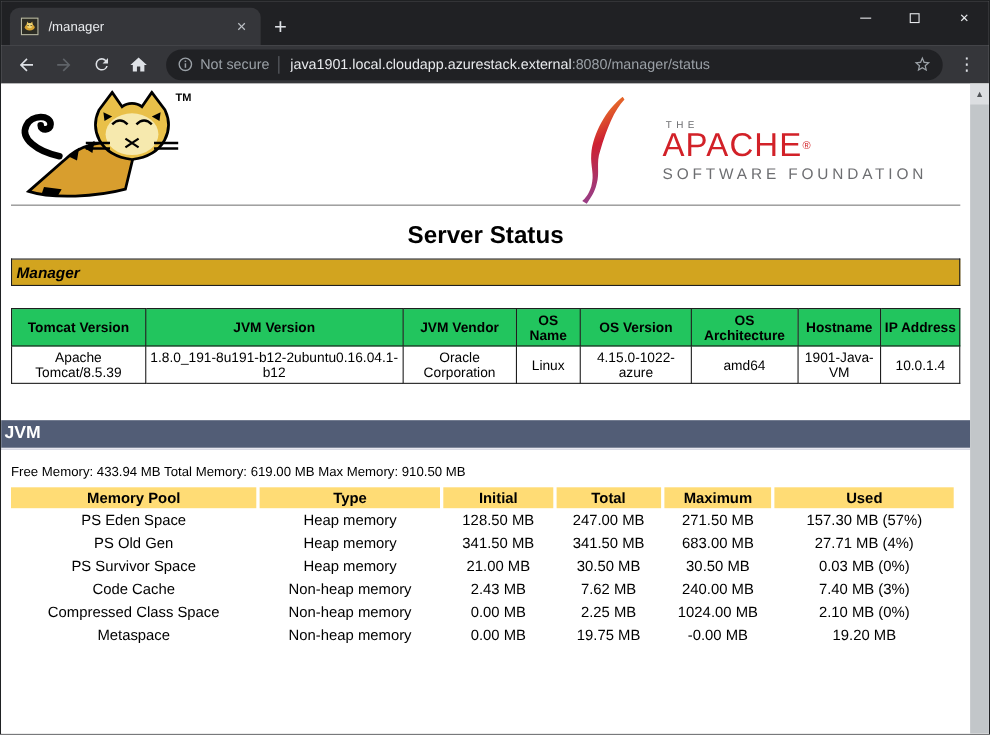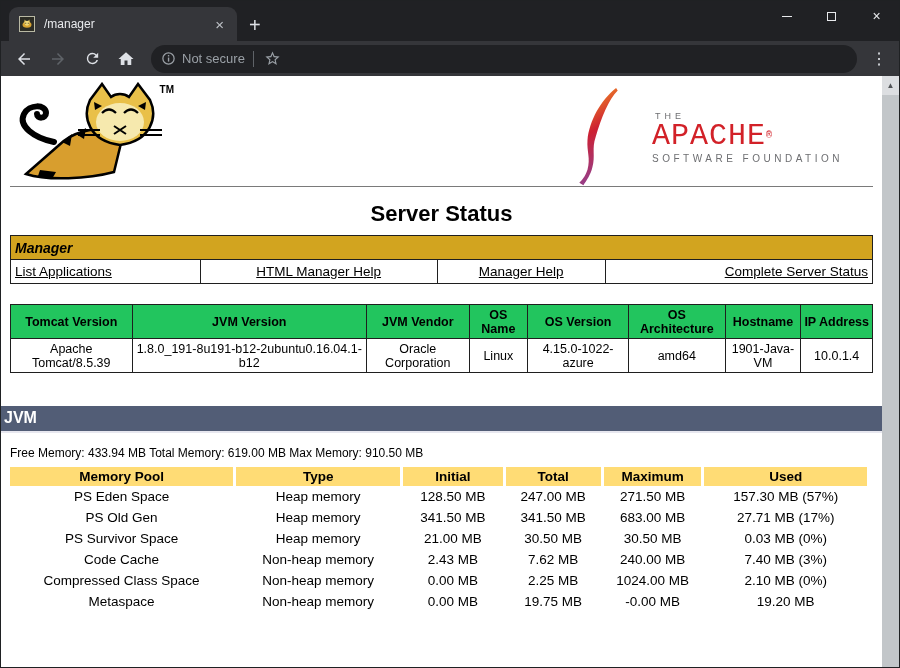--- a/index.html
+++ b/index.html
@@ -41,23 +41,23 @@
             align-items:center; justify-content:center; cursor:pointer; }
   .sb-thumb { position:absolute; top:19px; left:0; right:0; bottom:0; background:#c2c6c9; cursor:pointer; }
   .content { margin-right:17px; padding:6px 9px 0 9px; color:#000; }
 
   .logo-row { display:flex; justify-content:space-between; align-items:flex-start; height:102px; }
   .tomcat-logo { position:relative; width:170px; height:100px; }
   .tomcat-tm { position:absolute; right:6px; top:2px; font-size:10px; font-weight:bold; color:#000; }
   .asf-logo { display:flex; align-items:center; margin:6px 30px 0 0; }
   .asf-text { margin-left:23px; }
   .asf-the { font-size:9px; letter-spacing:4px; color:#6d6e71; margin-left:3px; }
-  .asf-name { font-size:30px; color:#d22128; letter-spacing:1px; line-height:30px;font-family:Liberation Mono, monospace; }
+  .asf-name { font-size:30px; color:#d22128; letter-spacing:1px; line-height:30px; }
   .asf-reg { font-size:10px; color:#d22128; vertical-align:top; }
-  .asf-sub { font-size:10px; letter-spacing:3.5px; color:#6d6e71; margin-top:2px; }
+  .asf-sub { font-size:14px; letter-spacing:3.5px; color:#6d6e71; margin-top:2px; }
 
   .rule { border:none; border-top:1px solid #7a7a7a; margin:2px 0 0 0; }
   .page-title { text-align:center; font-size:22px; font-weight:bold; margin:14px 0 0 0; }
 
   table.mgr { width:100%; border-collapse:collapse; margin-top:8px; font-size:13.5px; }
   table.mgr td, table.mgr th { border:1.5px solid #1f1f1f; padding:2px 4px; height:24px; }
   .band-title { background:#d2a41f; font-weight:bold; font-style:italic; font-size:14px; text-align:left; }
   table.mgr a { color:#000; }
   .al-left{text-align:left;} .al-center{text-align:center;} .al-right{text-align:right;}
 
@@ -132,20 +132,21 @@
         </svg>
     </span>
     <div class="omnibox">
       <svg width="15" height="15" viewBox="0 0 24 24">
           <circle cx="12" cy="12" r="9" fill="none" stroke="#9aa0a6" stroke-width="2"></circle>
           <rect x="11" y="10.5" width="2.2" height="6.5" fill="#9aa0a6"></rect>
           <rect x="11" y="6.5" width="2.2" height="2.2" fill="#9aa0a6"></rect>
         </svg>
       <span class="secure-label">Not secure</span>
       <span class="omni-divider"></span>
+      <span class="url"><span class="host">java1901.local.cloudapp.azurestack.external</span><span class="path">:8080/manager/status</span></span>
       <svg width="17" height="17" viewBox="0 0 24 24">
           <path d="M22 9.24l-7.19-.62L12 2 9.19 8.63 2 9.24l5.46 4.73L5.82 21 12 17.27 18.18 21l-1.63-7.03L22 9.24zM12 15.4l-3.76 2.27 1-4.28-3.32-2.88 4.38-.38L12 6.1l1.71 4.04 4.38.38-3.32 2.88 1 4.28L12 15.4z" fill="#9aa0a6"></path>
         </svg>
     </div>
     <span class="menu-dots">⋮</span>
   </div>
 
   <div class="page">
     <div class="scrollbar">
       <div class="sb-btn">▲</div>
@@ -192,26 +193,20 @@
 
       <hr class="rule">
 
       <div class="page-title">Server Status</div>
 
       <table class="mgr">
         <tbody>
             <tr>
               <td class="band-title" colspan="4">Manager</td>
             </tr>
-        <tr>
-          <td class="al-left" style="width:22%"><a href="#">List Applications</a></td>
-          <td class="al-center" style="width:27.5%"><a href="#">HTML Manager Help</a></td>
-          <td class="al-center" style="width:19.5%"><a href="#">Manager Help</a></td>
-          <td class="al-right" style="width:31%"><a href="#">Complete Server Status</a></td>
-        </tr>
       </tbody>
         </table>
 
       <table class="sinfo">
         <tbody>
         <tr>
           <th class="colhead" style="width:14.1%">Tomcat Version</th>
           <th class="colhead" style="width:27.2%">JVM Version</th>
           <th class="colhead" style="width:11.9%">JVM Vendor</th>
           <th class="colhead" style="width:6.8%">OS Name</th>
@@ -253,21 +248,21 @@
           <td>247.00 MB</td>
           <td>271.50 MB</td>
           <td>157.30 MB (57%)</td>
         </tr>
         <tr>
           <td>PS Old Gen</td>
           <td>Heap memory</td>
           <td>341.50 MB</td>
           <td>341.50 MB</td>
           <td>683.00 MB</td>
-          <td>27.71 MB (17%)</td>
+          <td>27.71 MB (4%)</td>
         </tr>
         <tr>
           <td>PS Survivor Space</td>
           <td>Heap memory</td>
           <td>21.00 MB</td>
           <td>30.50 MB</td>
           <td>30.50 MB</td>
           <td>0.03 MB (0%)</td>
         </tr>
         <tr>

